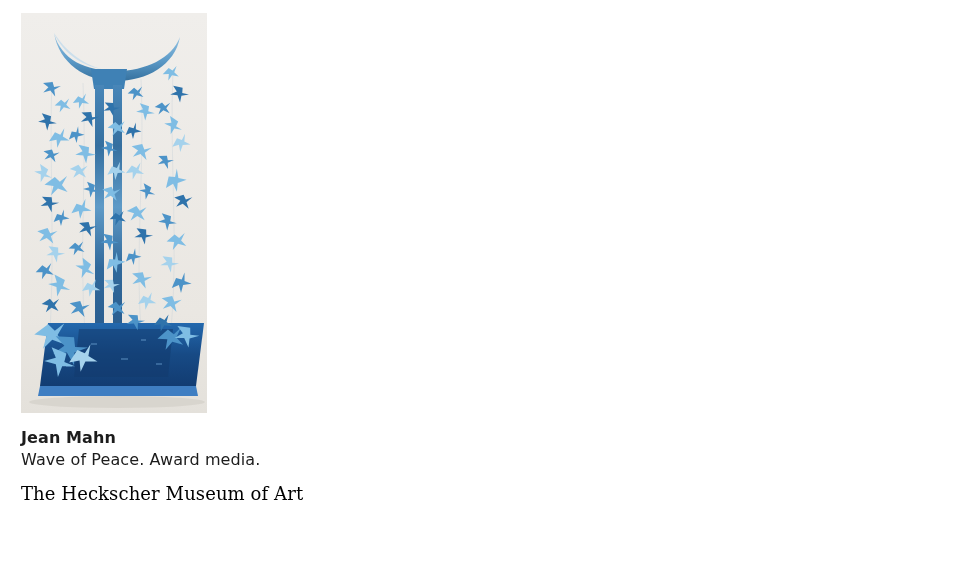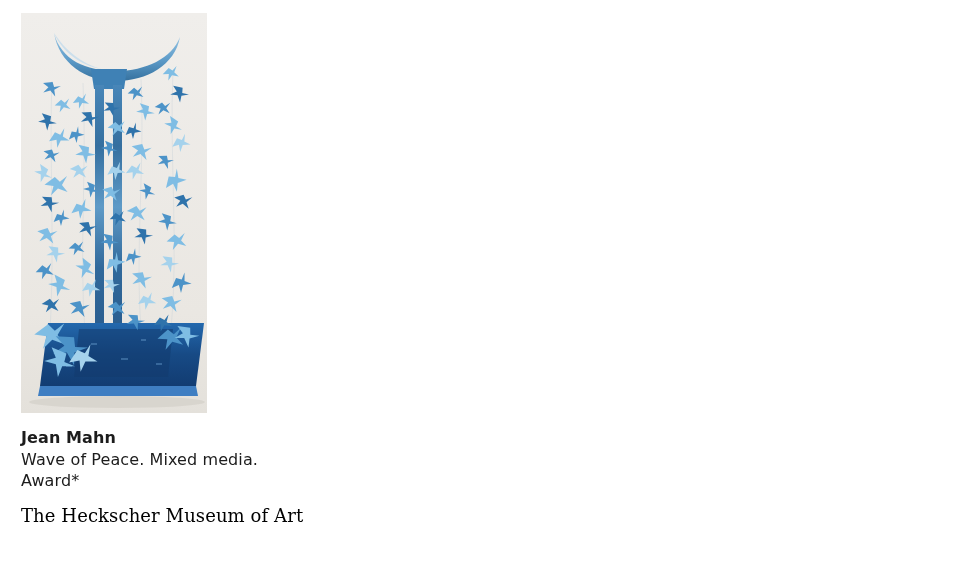--- a/index.html
+++ b/index.html
@@ -179,20 +179,19 @@
       <use href="#crane" class="c4" transform="translate(62,345) rotate(-35) scale(1.4)"></use>
       <use href="#crane" class="c1" transform="translate(38,348) rotate(45) scale(1.5)"></use>
       <use href="#crane" class="c2" transform="translate(150,325) rotate(-20) scale(1.3)"></use>
       <use href="#crane" class="c1" transform="translate(165,322) rotate(30) scale(1.2)"></use>
     </svg>
   </div>
 
   <div class="caption">
     <div class="artist">Jean Mahn</div>
     <div>
-      <span class="title-italic">Wave of Peace</span><span>. Mixed media.</span>
+      <span class="title-italic">Wave of Peace</span><span>. Award media.</span>
     </div>
-    <div>Award*</div>
   </div>
 
   <div class="museum">The Heckscher Museum of Art</div>
 
 </div>
 
 </body></html>

